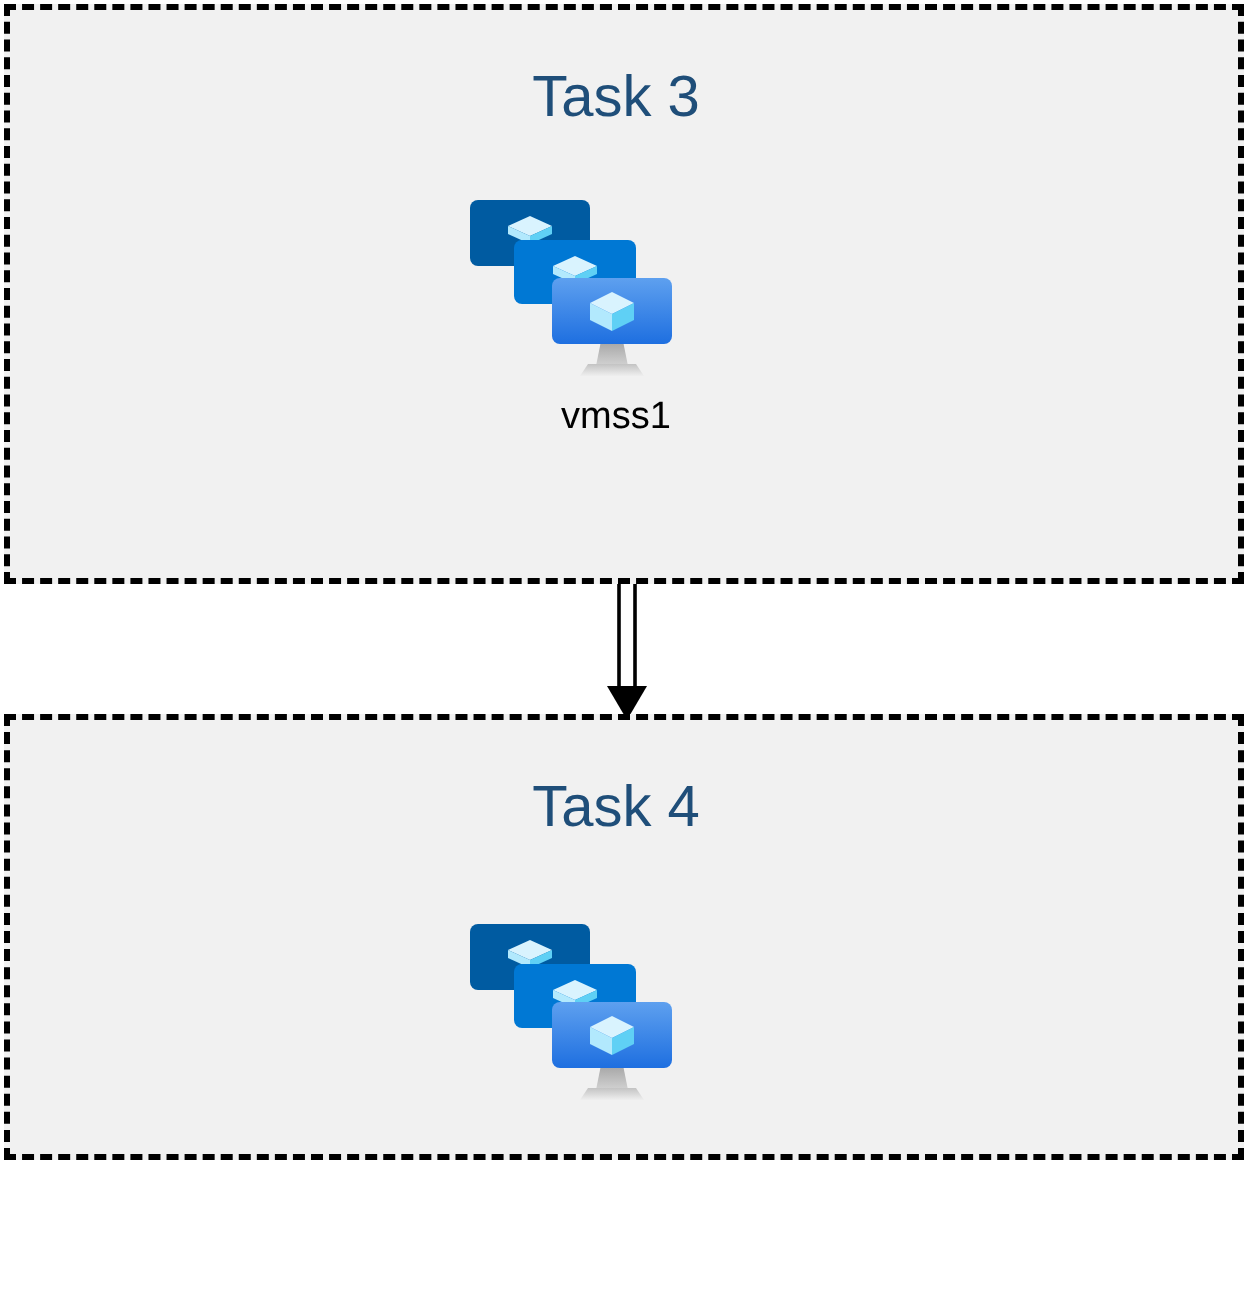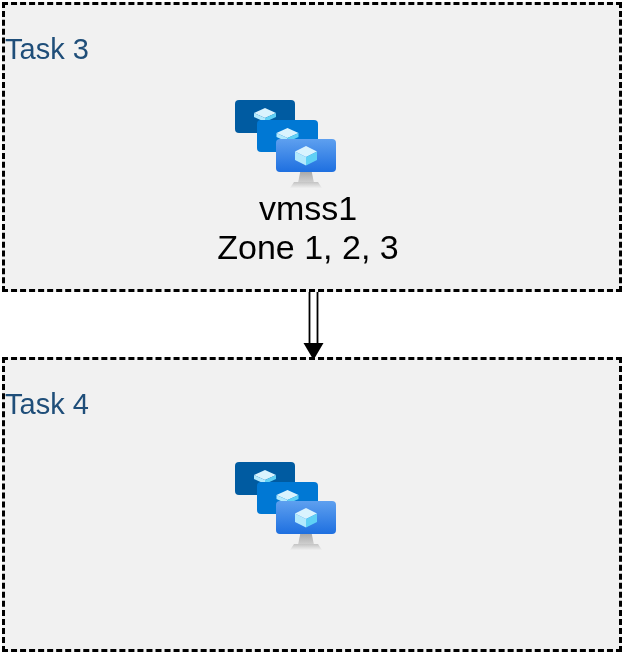--- a/index.html
+++ b/index.html
@@ -17,26 +17,27 @@
   }
   .task-box {
     position: absolute;
     left: 2px;
     width: 620px;
     background: #f1f1f1;
     border: 3px dashed #000000;
     box-sizing: border-box;
   }
   #box-task3 { top: 2px;   height: 290px; }
-  #box-task4 { top: 357px; height: 295px; }
+  #box-task4 { top: 357px; height: 223px; }
 
   .box-title {
     position: absolute;
     left: 0;
     right: 8px;
+    text-align: center;
     font-size: 29px;
     color: #1f4e79;
     line-height: 1.2;
     white-space: nowrap;
   }
   #box-task3 .box-title { top: 27px; }
   #box-task4 .box-title { top: 27px; }
 
   .vmss-icon {
     position: absolute;
@@ -45,21 +46,21 @@
     height: 92px;
   }
   #box-task3 .vmss-icon { top: 93px; }
   #box-task4 .vmss-icon { top: 100px; }
 
   .box-label {
     position: absolute;
     left: 0;
     right: 8px;
     text-align: center;
-    font-size: 34px;
+    font-size: 19px;
     color: #000000;
     line-height: 39px;
     white-space: nowrap;
   }
   #box-task3 .box-label { top: 184px; }
   #box-task4 .box-label { top: 207px; }
 
   #flow-arrow {
     position: absolute;
     left: 300px;
@@ -116,21 +117,20 @@
 
 <div id="canvas">
 
   <div class="task-box" id="box-task3">
     <div class="box-title">Task 3</div>
     <svg class="vmss-icon" viewBox="0 0 104 92">
       <use href="#vmss-icon"></use>
     </svg>
     <div class="box-label">
       <div>vmss1</div>
-      <div>Zone 1, 2, 3</div>
     </div>
   </div>
 
   <svg id="flow-arrow" viewBox="0 0 28 68">
     <line x1="9.5" y1="0" x2="9.5" y2="54" stroke="#000000" stroke-width="1.8"></line>
     <line x1="17.5" y1="0" x2="17.5" y2="54" stroke="#000000" stroke-width="1.8"></line>
     <polygon points="3.5,51 23.5,51 13.5,68" fill="#000000"></polygon>
   </svg>
 
   <div class="task-box" id="box-task4">

